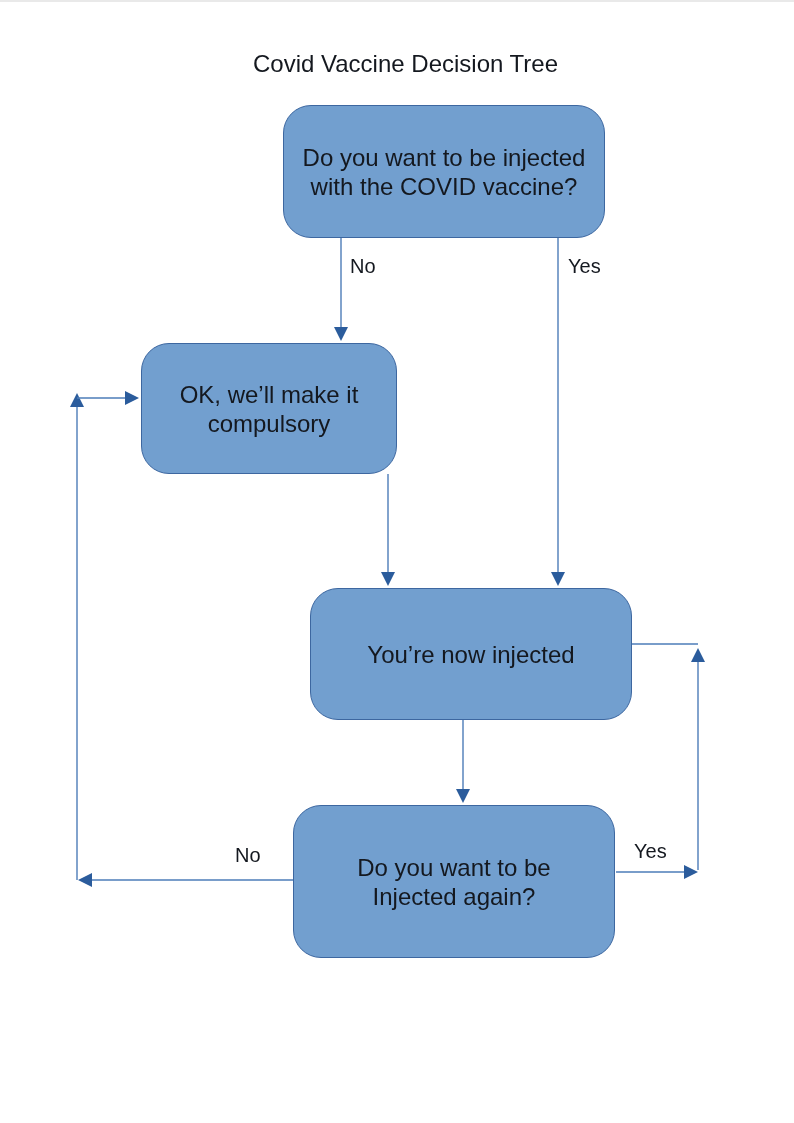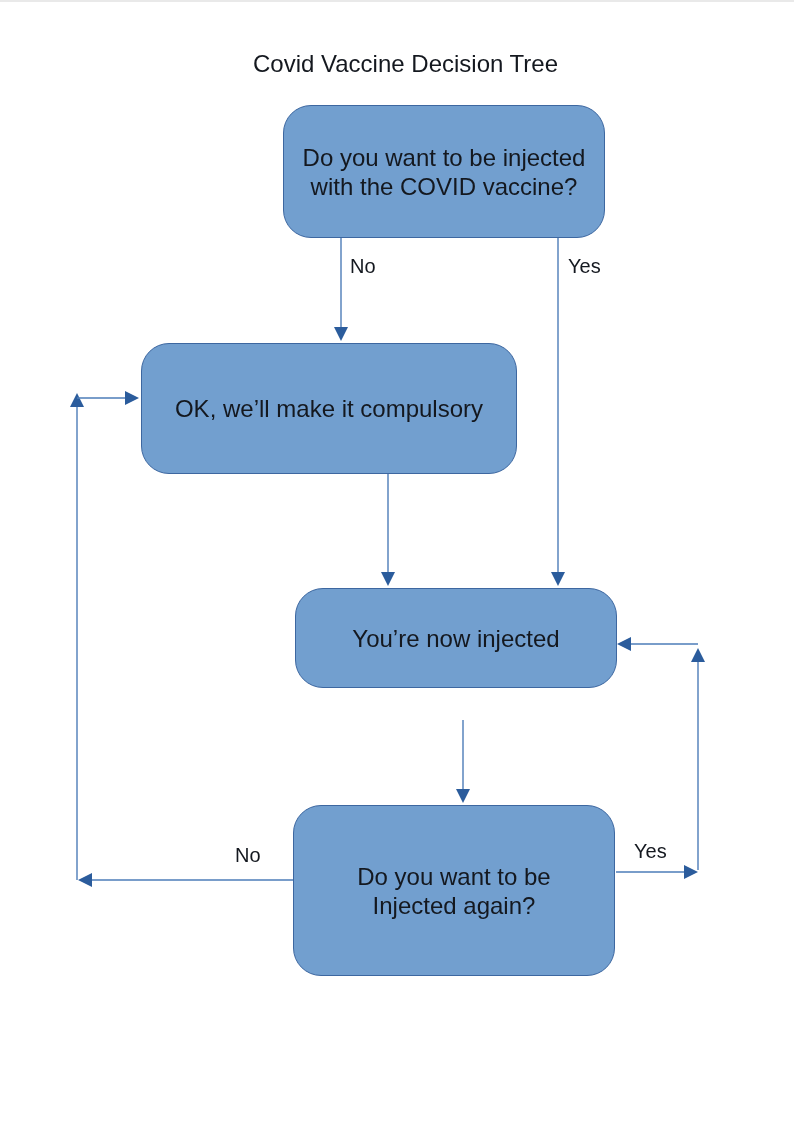--- a/index.html
+++ b/index.html
@@ -98,29 +98,29 @@
       <line class="cline" x1="77" y1="396" x2="126" y2="396"></line>
       <polygon class="ahead" points="139,396 125,389 125,403"></polygon>
     </g>
   </svg>
 
   <div class="node" style="left:283px;top:103px;width:322px;height:133px;">
     <span class="node-label">Do you want to be injected
 with the COVID vaccine?</span>
   </div>
 
-  <div class="node" style="left:141px;top:341px;width:376px;height:131px;">
+  <div class="node" style="left:141px;top:341px;width:256px;height:131px;">
     <span class="node-label">OK, we’ll make it compulsory</span>
   </div>
 
-  <div class="node" style="left:295px;top:586px;width:322px;height:100px;">
+  <div class="node" style="left:310px;top:586px;width:322px;height:132px;">
     <span class="node-label">You’re now injected</span>
   </div>
 
-  <div class="node" style="left:293px;top:803px;width:322px;height:171px;">
+  <div class="node" style="left:293px;top:803px;width:322px;height:153px;">
     <span class="node-label">Do you want to be
 Injected again?</span>
   </div>
 
   <div class="edge-label" style="left:350px;top:250px;">No</div>
 
   <div class="edge-label" style="left:568px;top:250px;">Yes</div>
 
   <div class="edge-label" style="left:235px;top:839px;">No</div>
 

